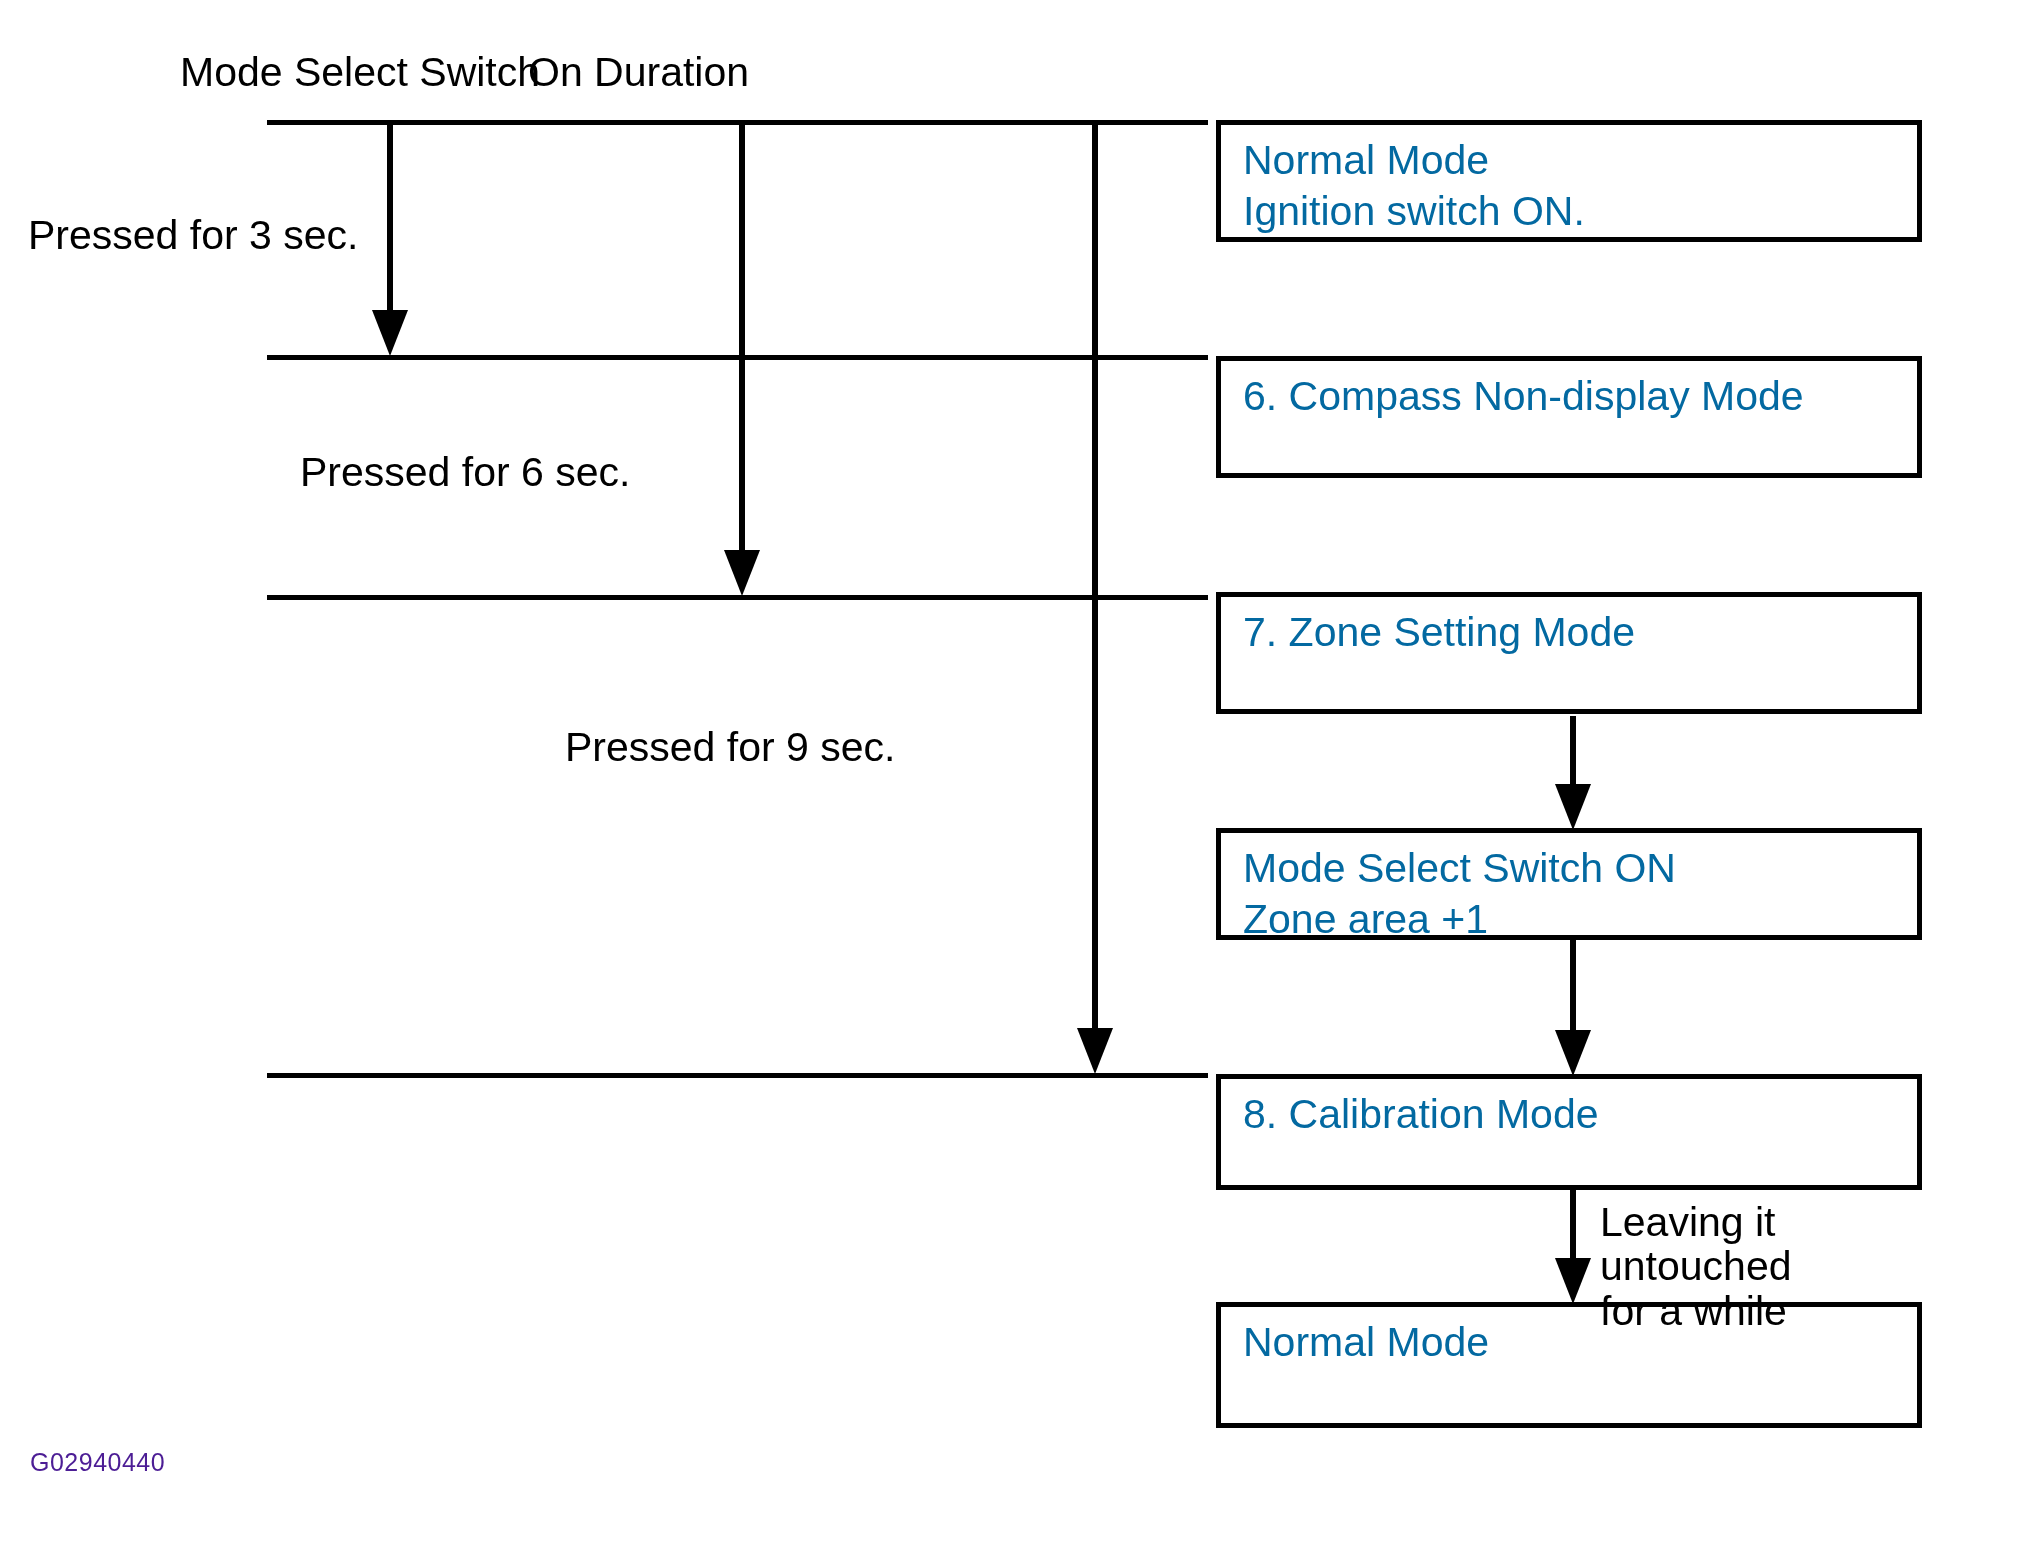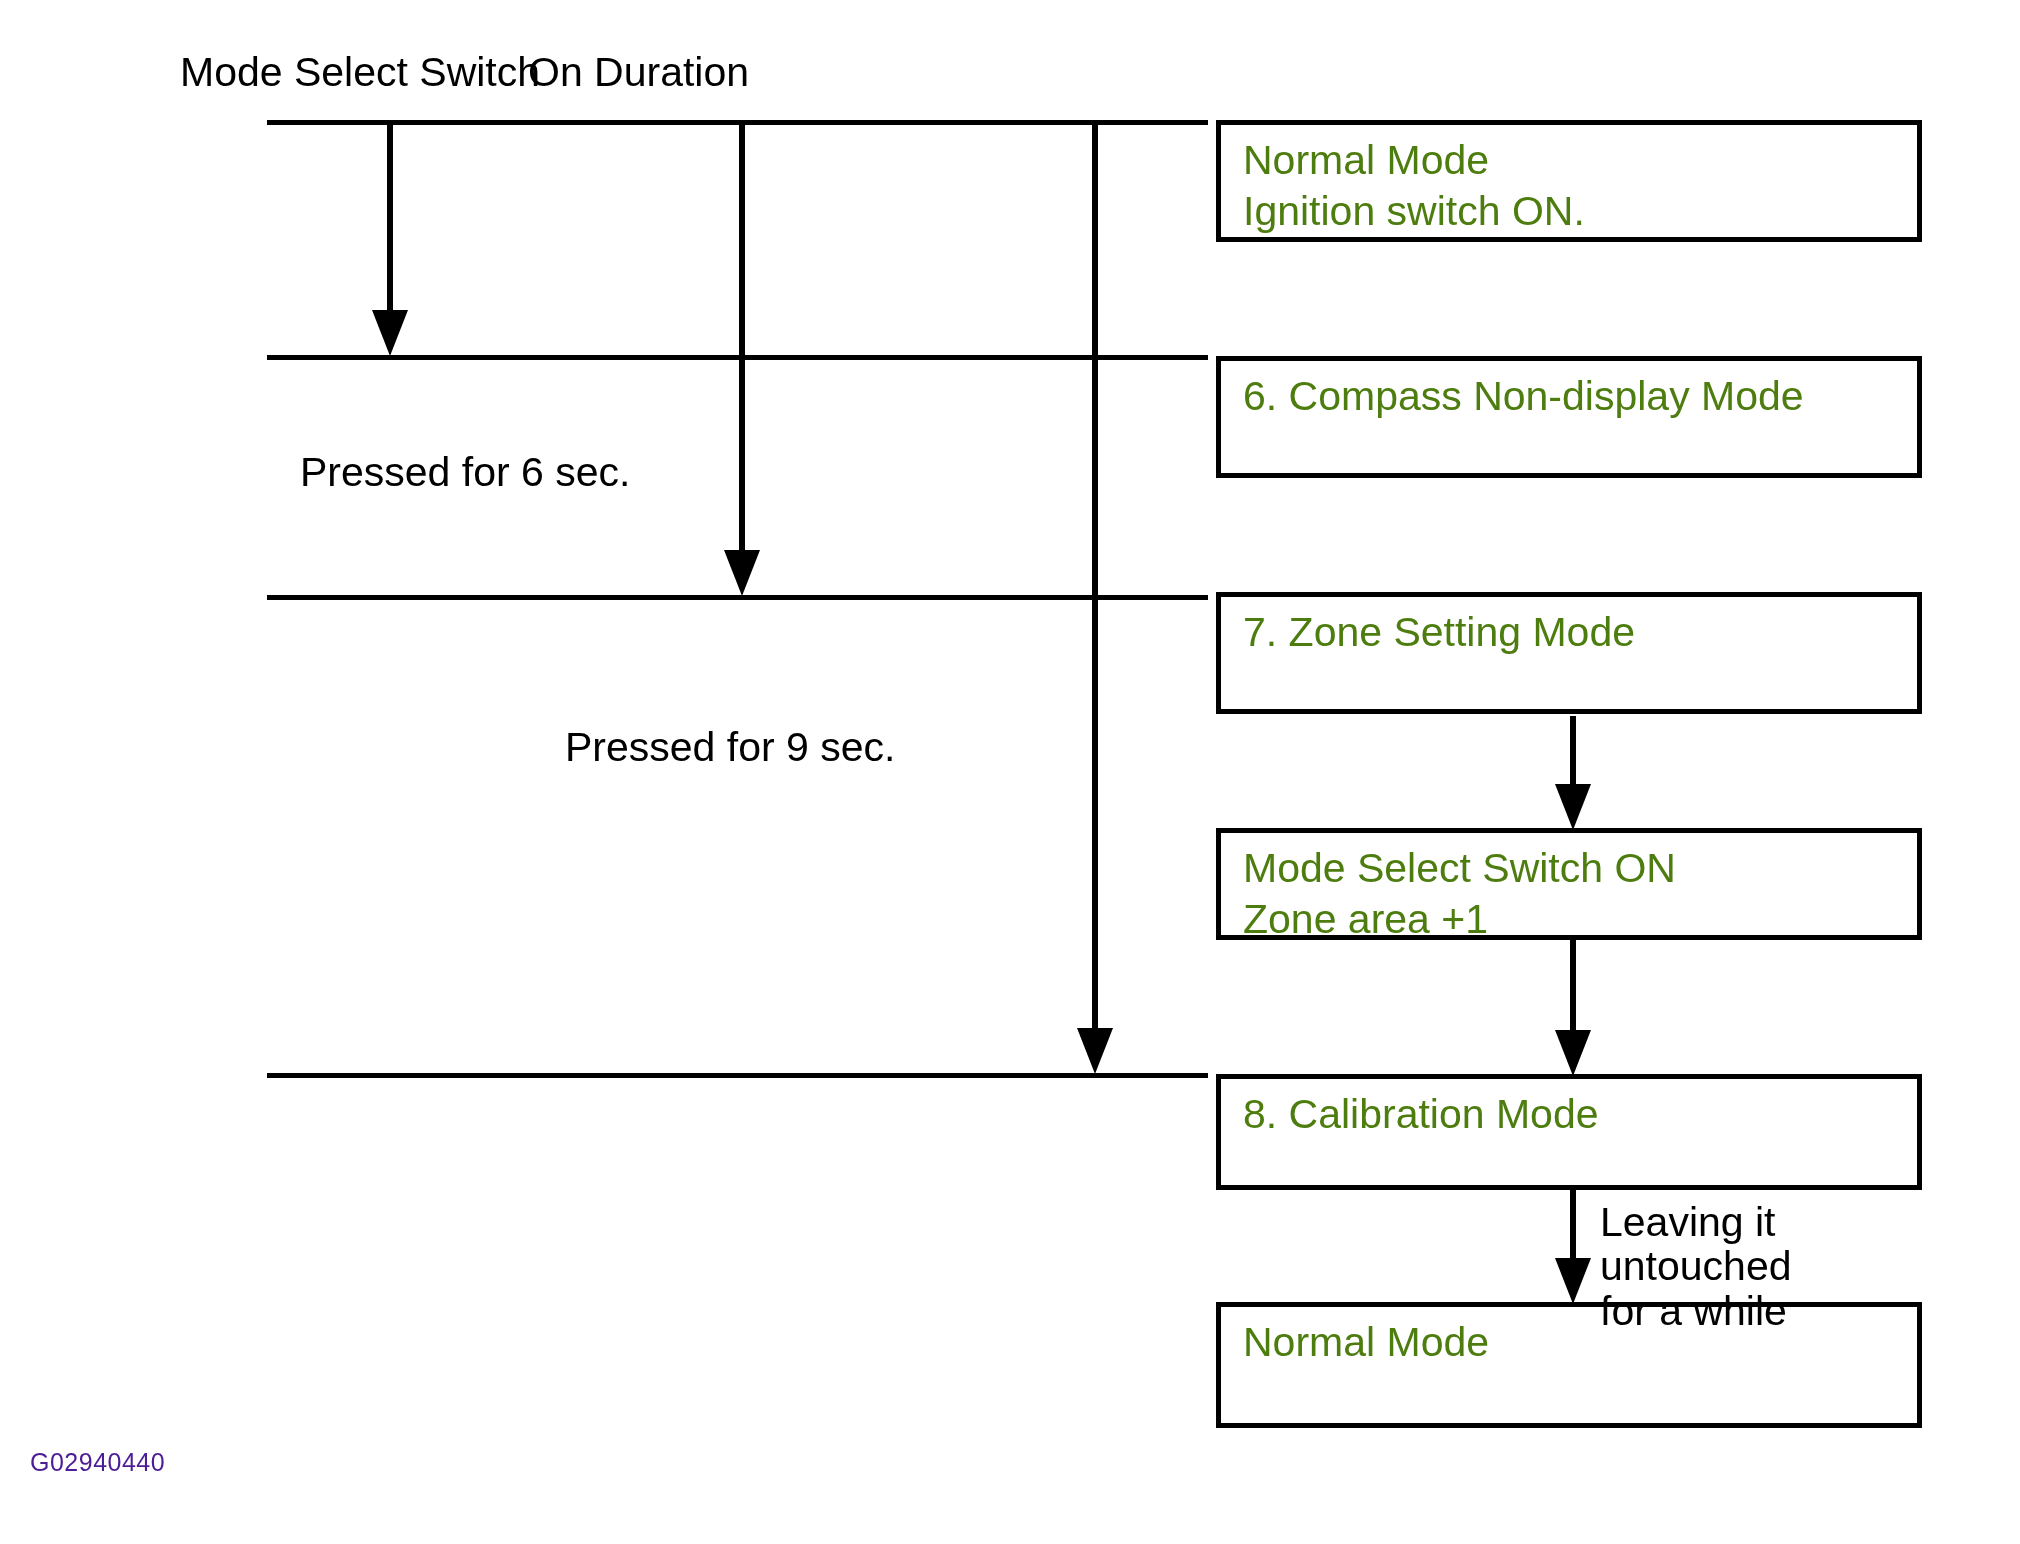--- a/index.html
+++ b/index.html
@@ -56,21 +56,21 @@
     background: #ffffff;
     box-sizing: border-box;
   }
   .box .btxt {
     position: absolute;
     left: 22px;
     top: 10px;
     font-size: 41px;
     line-height: 1.24;
     white-space: pre-line;
-    color: #4d7c0f;
+    color: #0369a1;
   }
   .figcode {
     position: absolute;
     font-size: 25px;
     letter-spacing: 0.5px;
     white-space: nowrap;
     color: #4c1d95;
   }
 </style>
 </head>
@@ -89,20 +89,21 @@
 
   <div class="vline" style="left:387px; top:120px; height:192px;"></div>
   <div class="ahead" style="left:372px; top:310px;"></div>
 
   <div class="vline" style="left:739px; top:120px; height:432px;"></div>
   <div class="ahead" style="left:724px; top:550px;"></div>
 
   <div class="vline" style="left:1092px; top:120px; height:910px;"></div>
   <div class="ahead" style="left:1077px; top:1028px;"></div>
 
+  <div class="ltext" style="left:28px; top:213px;">Pressed for 3 sec.</div>
 
   <div class="ltext" style="left:300px; top:450px;">Pressed for 6 sec.</div>
 
   <div class="ltext" style="left:565px; top:725px;">Pressed for 9 sec.</div>
 
   <div class="box" style="left:1216px; top:120px; width:706px; height:122px;">
     <span class="btxt">Normal Mode
 Ignition switch ON.</span>
   </div>
 

